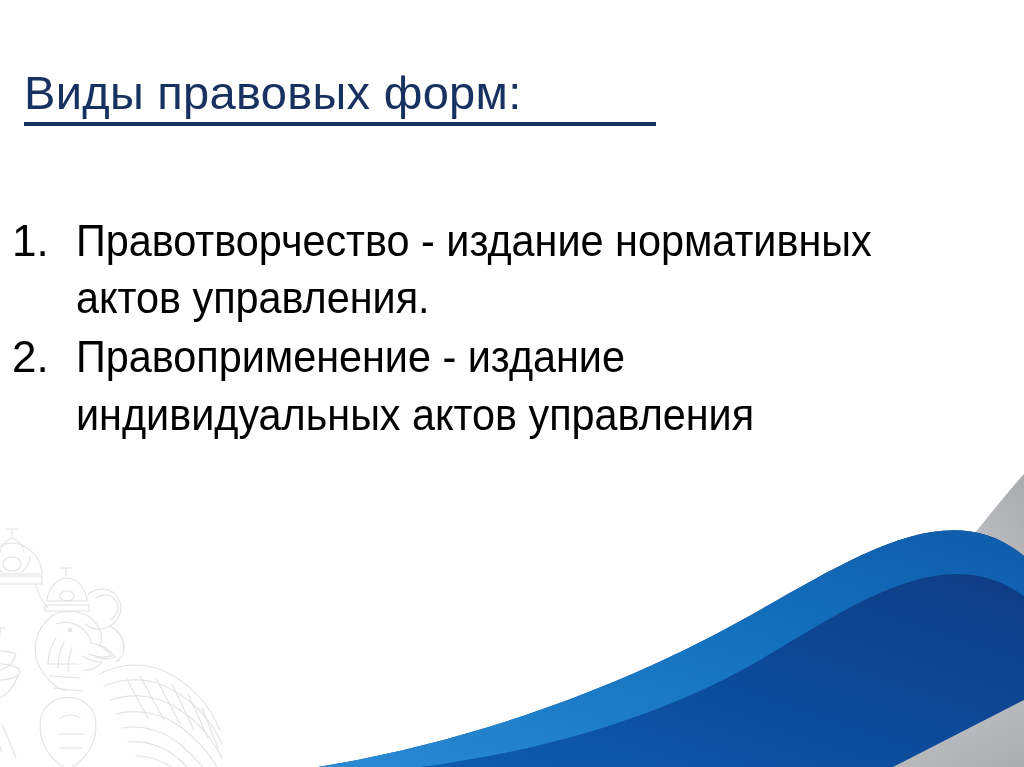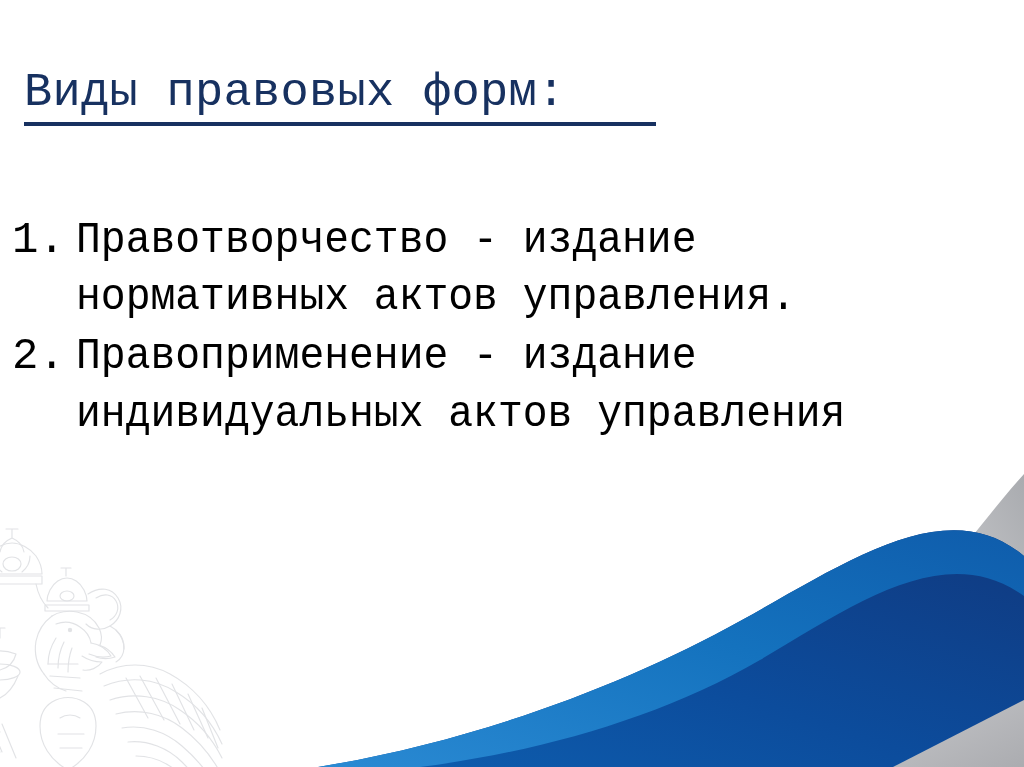--- a/index.html
+++ b/index.html
@@ -7,21 +7,21 @@
     margin: 0;
     padding: 0;
     background: #ffffff;
   }
   #slide {
     position: relative;
     width: 1024px;
     height: 767px;
     background: #ffffff;
     overflow: hidden;
-    font-family: Liberation Mono, monospace;
+    font-family: Liberation Sans, sans-serif;
   }
 
   
   .deco-layer {
     position: absolute;
     inset: 0;
     width: 1024px;
     height: 767px;
     pointer-events: none;
   }

